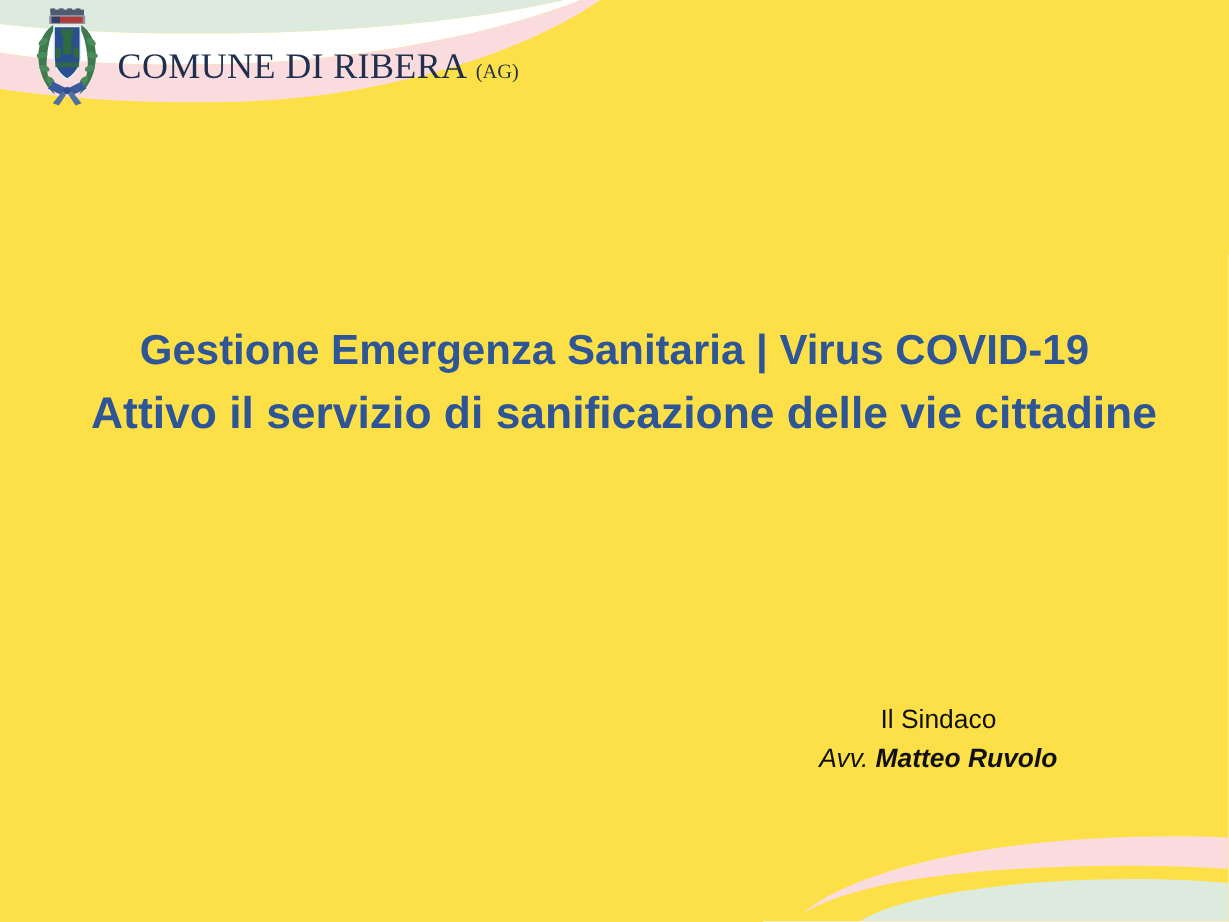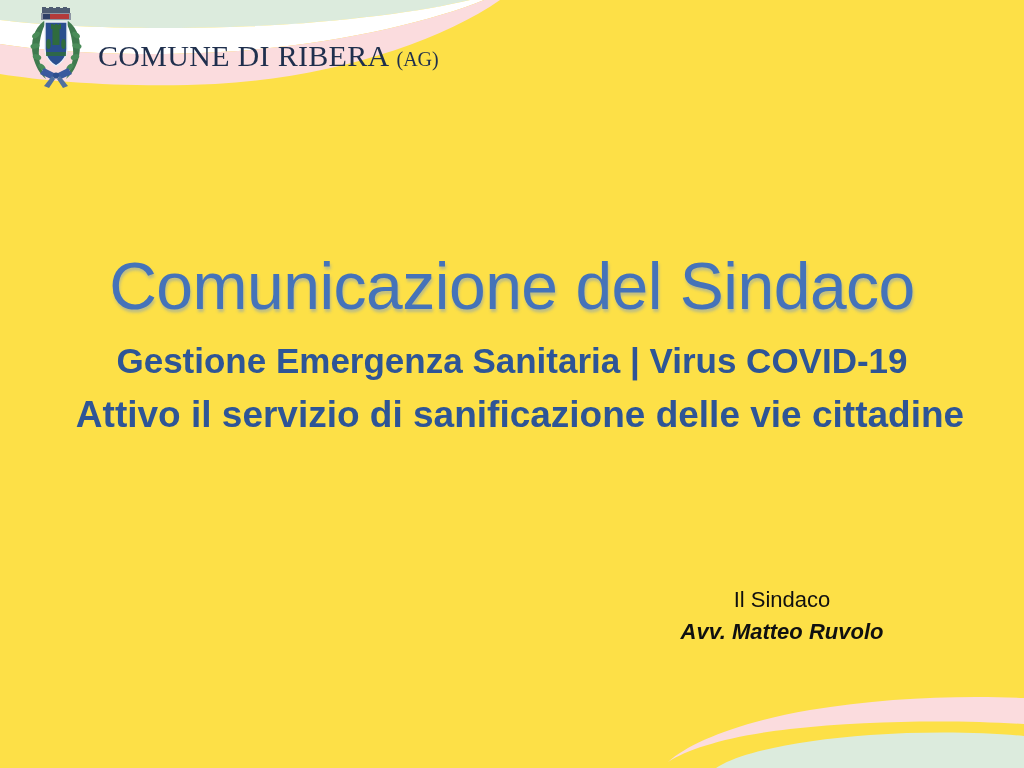--- a/index.html
+++ b/index.html
@@ -52,21 +52,21 @@
     transform: translateY(6px);
   }
   .comune-name .main {
     font-family: "Liberation Serif", serif;
     font-size: 30px;
     letter-spacing: 0.3px;
     color: #1f2f4d;
   }
   .comune-name .prov {
     font-family: "Liberation Serif", serif;
-    font-size: 20px;
+    font-size: 17px;
     color: #1f2f4d;
   }
 
   
   .content {
     position: absolute;
     left: 0;
     top: 252px;
     width: 1024px;
     text-align: center;
@@ -114,21 +114,21 @@
     line-height: 1.45;
   }
   .sig-name-line {
     font-family: "Liberation Sans", sans-serif;
     font-size: 22px;
     font-style: italic;
     color: #101010;
     line-height: 1.45;
     white-space: nowrap;
   }
-  .sig-name-line .honorific { font-weight: 700; margin-top: 16px; }
+  .sig-name-line .honorific { font-weight: 400; margin-top: 16px; }
   .sig-name-line .person   { font-weight: bold; }
 </style>
 </head>
 <body>
 
 <div id="slide">
 
   <svg class="banner-svg" viewBox="0 0 1024 768" xmlns="http://www.w3.org/2000/svg">
 
     <path fill="#DCEBDD" d="M 0,0 L 470,0 C 420,12 330,24 230,27 C 130,30 50,26 0,20 Z"></path>
@@ -201,21 +201,20 @@
       </g>
     </svg>
 
     <div class="comune-name">
       <span class="main">COMUNE DI RIBERA</span>
       <span class="prov">(AG)</span>
     </div>
   </div>
 
   <div class="content">
-    <h1 class="title-main">Comunicazione del Sindaco</h1>
     <p class="subtitle-1">Gestione Emergenza Sanitaria | Virus COVID-19</p>
     <p class="subtitle-2">Attivo il servizio di sanificazione delle vie cittadine</p>
   </div>
 
   <div class="signature">
     <div class="sig-role">Il Sindaco</div>
     <div class="sig-name-line">
       <span class="honorific">Avv.</span>
       <span class="person">Matteo Ruvolo</span>
     </div>

